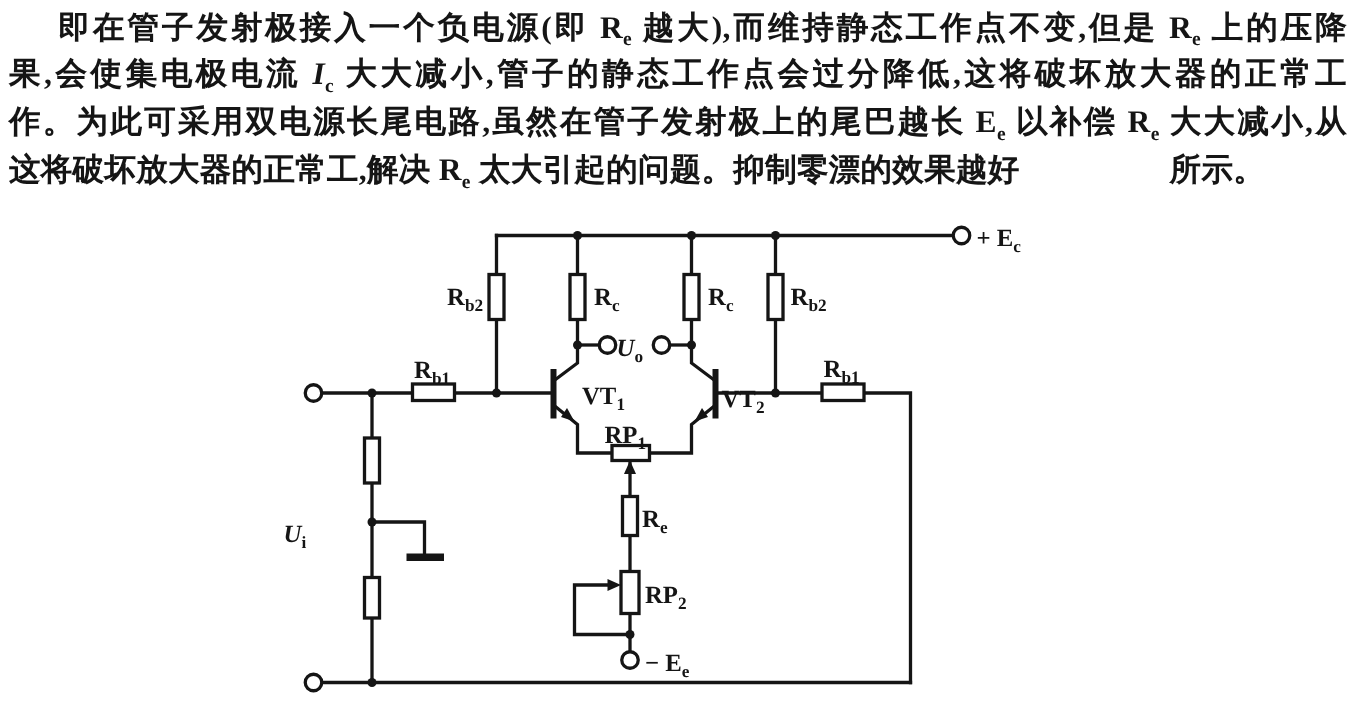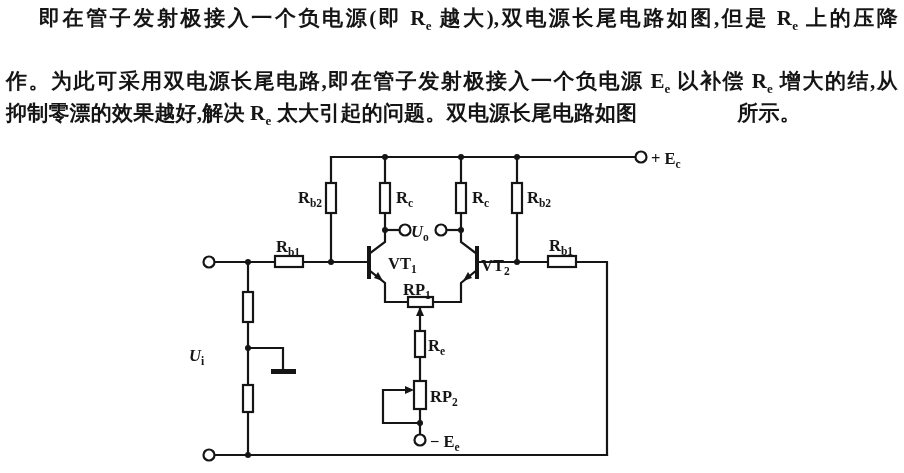--- a/index.html
+++ b/index.html
@@ -17,26 +17,27 @@
   .circuit{position:absolute;left:0;top:140px;}
   .circuit text{font-family:"Liberation Serif","DejaVu Serif",serif;font-size:16.5px;
                 font-weight:600;fill:#151515;}
   .circuit .sub{font-size:11.5px;}
 </style>
 </head>
 <body>
 
 <div class="page">
 
-  <div class="tl tl1"><span>即在管子发射极接入一个负电源(即 R</span><sub>e</sub><span> 越大),双电源长尾电路如图,但是 R</span><sub>e</sub><span> 上的压降</span></div>
+  <div class="tl tl1"><span>即在管子发射极接入一个负电源(即 R</span><sub>e</sub><span> 越大),而维持静态工作点不变,但是 R</span><sub>e</sub><span> 上的压降</span></div>
 
+  <div class="tl tl2"><span>果,会使集电极电流 </span><span class="it">I</span><sub>c</sub><span> 大大减小,管子的静态工作点会过分降低,这将破坏放大器的正常工</span></div>
 
-  <div class="tl tl3"><span>作。为此可采用双电源长尾电路,即在管子发射极接入一个负电源 E</span><sub>e</sub><span> 以补偿 R</span><sub>e</sub><span> 增大的结,从</span></div>
+  <div class="tl tl3"><span>作。为此可采用双电源长尾电路,虽然在管子发射极上的尾巴越长 E</span><sub>e</sub><span> 以补偿 R</span><sub>e</sub><span> 大大减小,从</span></div>
 
-  <div class="tl tl4"><span>抑制零漂的效果越好,解决 R</span><sub>e</sub><span> 太大引起的问题。双电源长尾电路如图</span><span class="figgap"></span><span>所示。</span></div>
+  <div class="tl tl4"><span>这将破坏放大器的正常工,解决 R</span><sub>e</sub><span> 太大引起的问题。抑制零漂的效果越好</span><span class="figgap"></span><span>所示。</span></div>
 
   <svg class="circuit" width="904" height="333" viewBox="0 140 904 333">
 
     <g stroke="#151515" stroke-width="2.2" fill="none" stroke-linecap="square">
       <path d="M331,157 H635"></path>
       <path d="M331,157 V183 M331,213 V262"></path>
       <path d="M385,157 V183 M385,213 V230"></path>
       <path d="M461,157 V183 M461,213 V230"></path>
       <path d="M517,157 V183 M517,213 V262"></path>
       <path d="M385,230 H399"></path>

